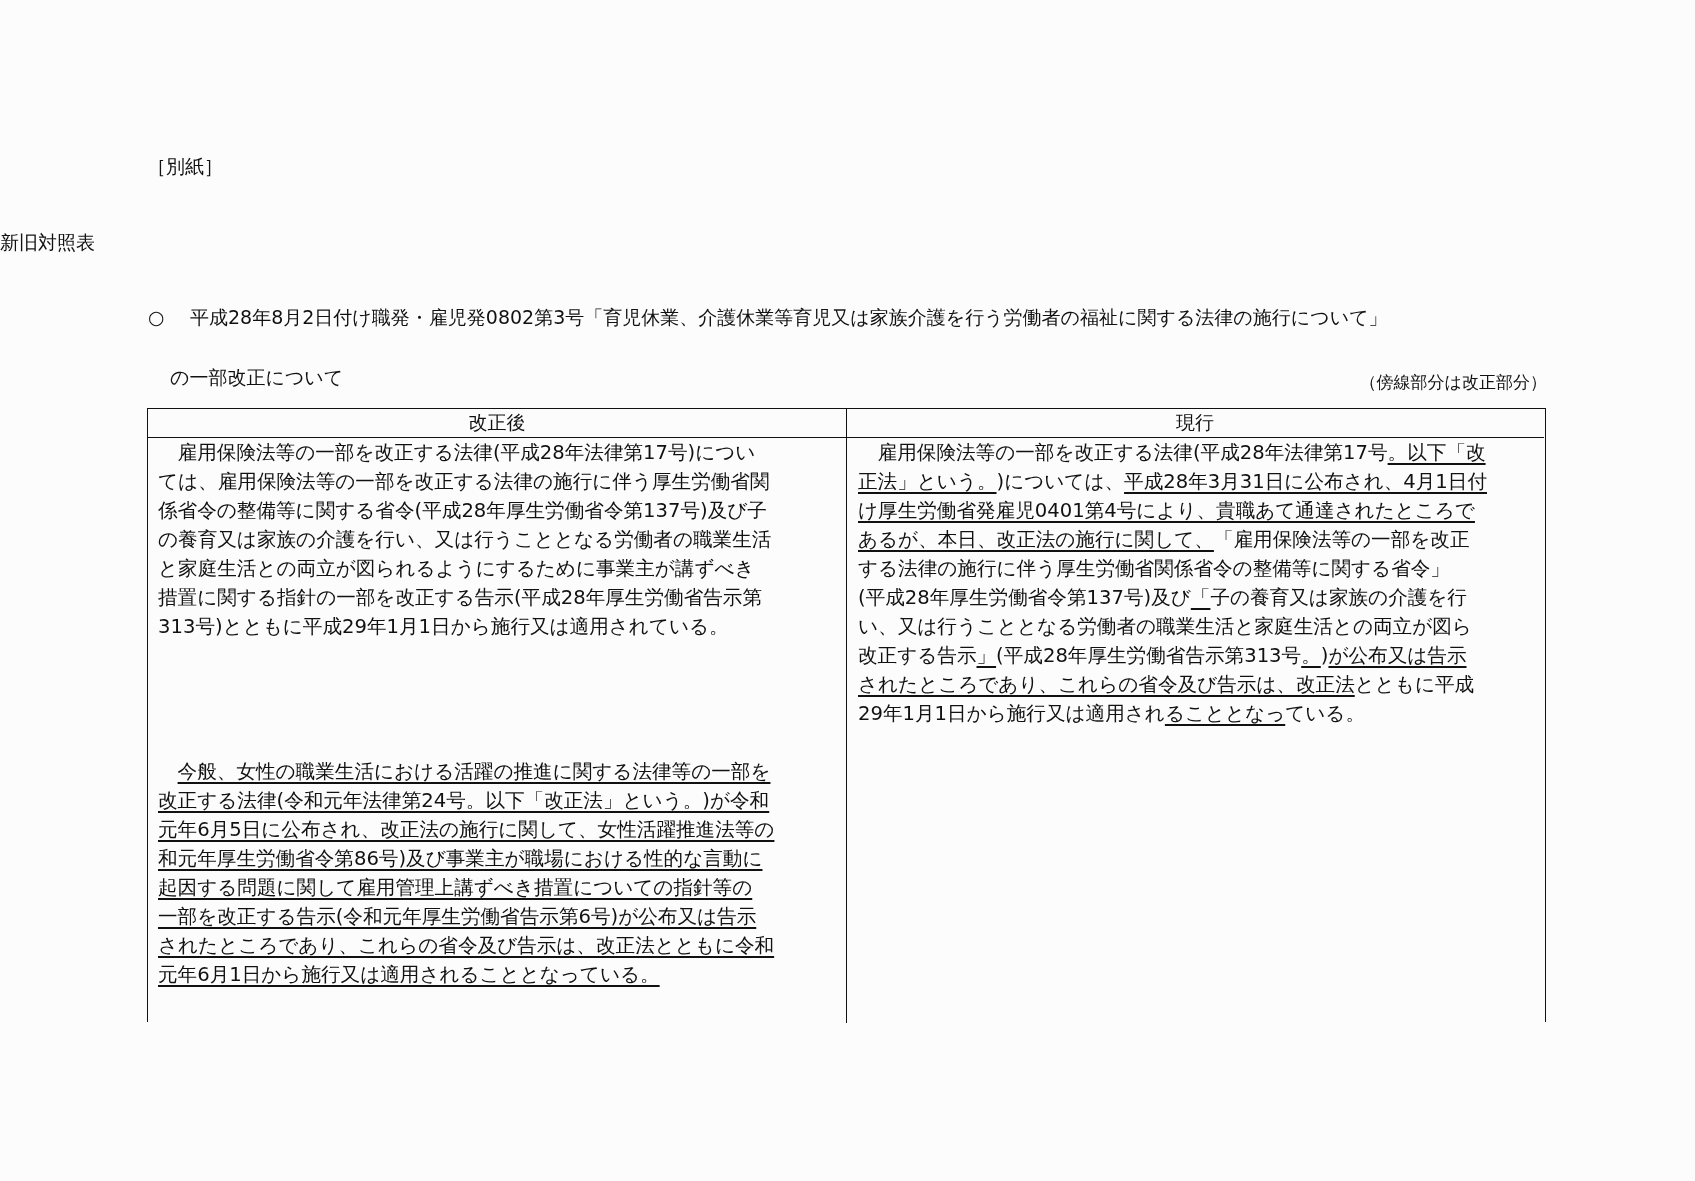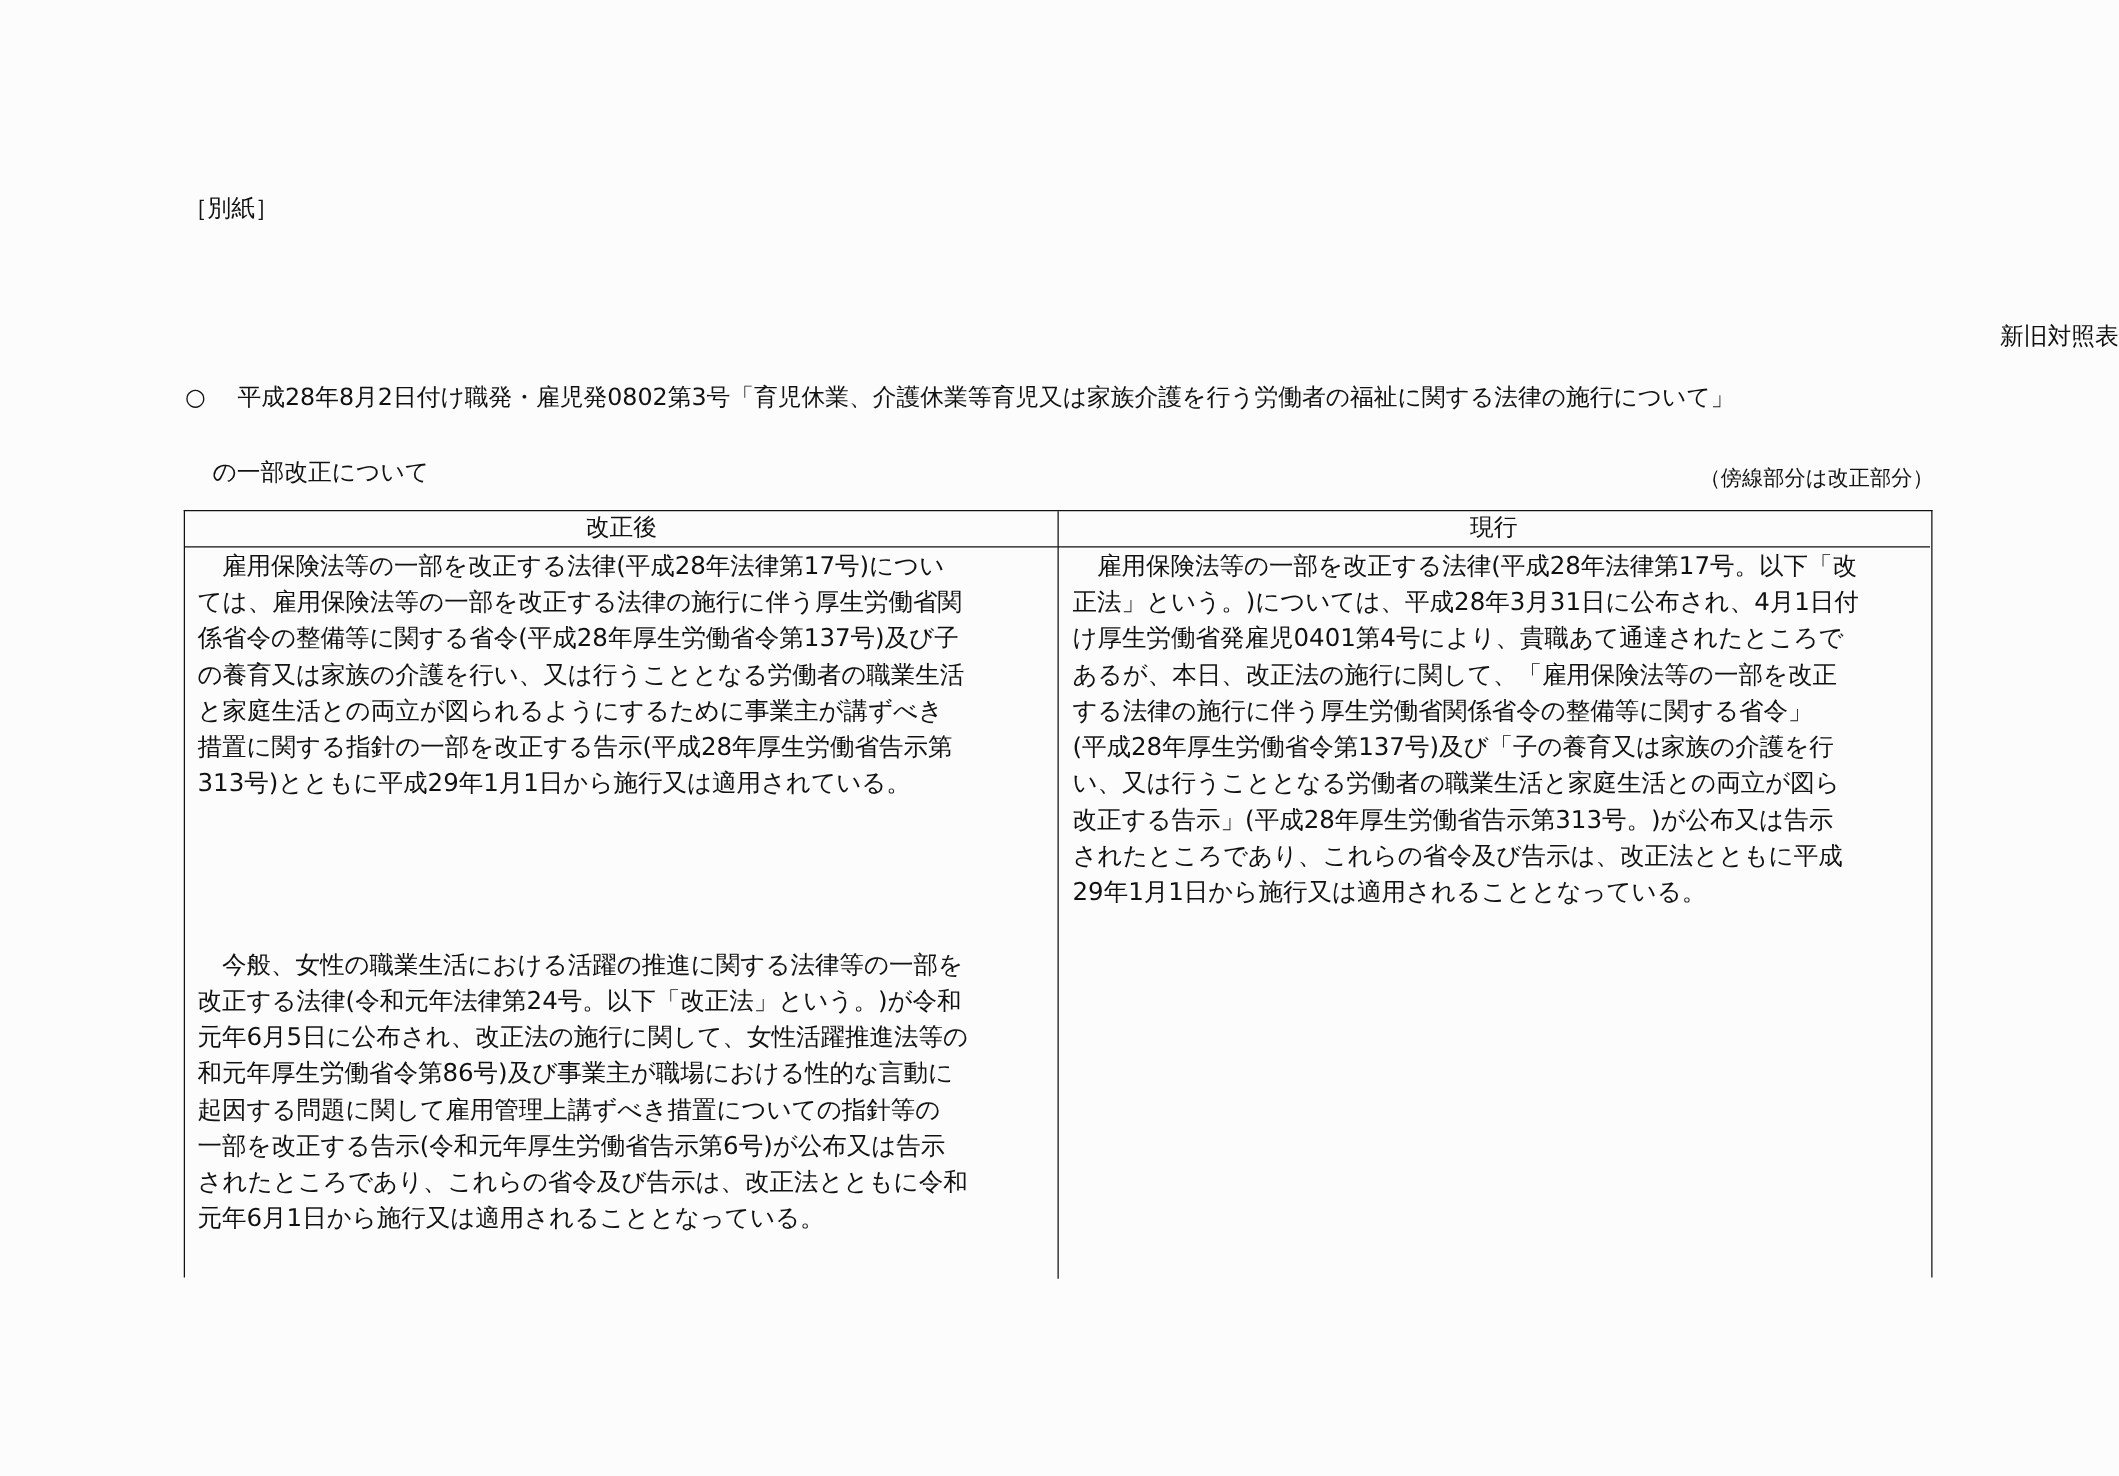--- a/index.html
+++ b/index.html
@@ -1,36 +1,36 @@
 <!DOCTYPE html>
 <html><head>
 <meta charset="utf-8">
 <style>
   html, body { margin:0; padding:0; background:#fcfcfc; }
   body { width:1695px; height:1181px; position:relative; overflow:hidden;
          font-family:"DejaVu Sans", "Liberation Sans", sans-serif; color:#111; }
   .abs { position:absolute; white-space:nowrap; }
   #attachment { left:147px; top:154px; font-size:19px; letter-spacing:0; }
-  #doc-title { left:0; width:1695px; text-align:right; top:230px; font-size:19px;margin-top:26px; }
+  #doc-title { left:0; width:1695px; text-align:left; top:230px; font-size:19px; }
   #item-line1 { left:148px; top:305px; font-size:19px; }
   #item-line1 .bullet { display:inline-block; width:42px; }
   #item-line2 { left:170px; top:341px; font-size:19px;margin-top:24px; }
   #note { right:148px; top:371px; font-size:17px; }
   #table { position:absolute; left:147px; top:408px; width:1399px; height:614px;
            border-left:1.5px solid #111; border-right:1.5px solid #111; border-top:1.5px solid #111; box-sizing:border-box; }
   .hdr { position:absolute; top:0; height:29px; border-bottom:1.5px solid #111; box-sizing:border-box;
          text-align:center; font-size:19px; line-height:27px; }
   #hdr-left { left:0; width:698px; }
   #hdr-right { left:698px; width:698px; }
   #divider { position:absolute; left:698px; top:0; width:0; height:614px; border-left:1.3px solid #111; }
   .col { position:absolute; top:29px; font-size:19.6px; }
   #col-left { left:10px; width:680px; }
   #col-right { left:710px; width:680px; }
   .line { height:29px; line-height:29px; white-space:nowrap; }
-  .u { text-underline-offset:4px; text-decoration-thickness:1.5px; }
+  .u { text-decoration:underline; text-underline-offset:4px; text-decoration-thickness:1.5px; }
   .gap { height:116px; }
 </style>
 </head>
 <body>
 
 <div class="abs" id="attachment">［別紙］</div>
 <div class="abs" id="doc-title">新旧対照表</div>
 
 <div class="abs" id="item-line1"><span class="bullet">○</span><span>平成28年8月2日付け職発・雇児発0802第3号「育児休業、介護休業等育児又は家族介護を行う労働者の福祉に関する法律の施行について」</span></div>
 <div class="abs" id="item-line2">の一部改正について</div>

